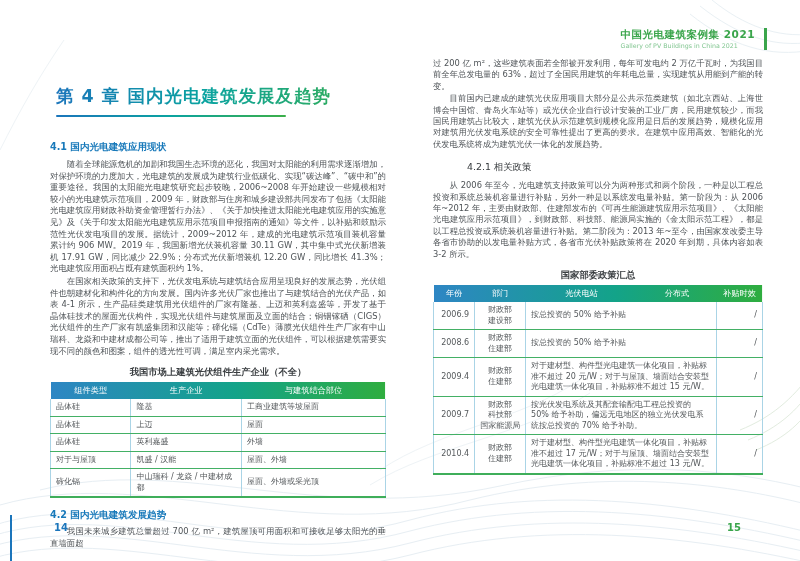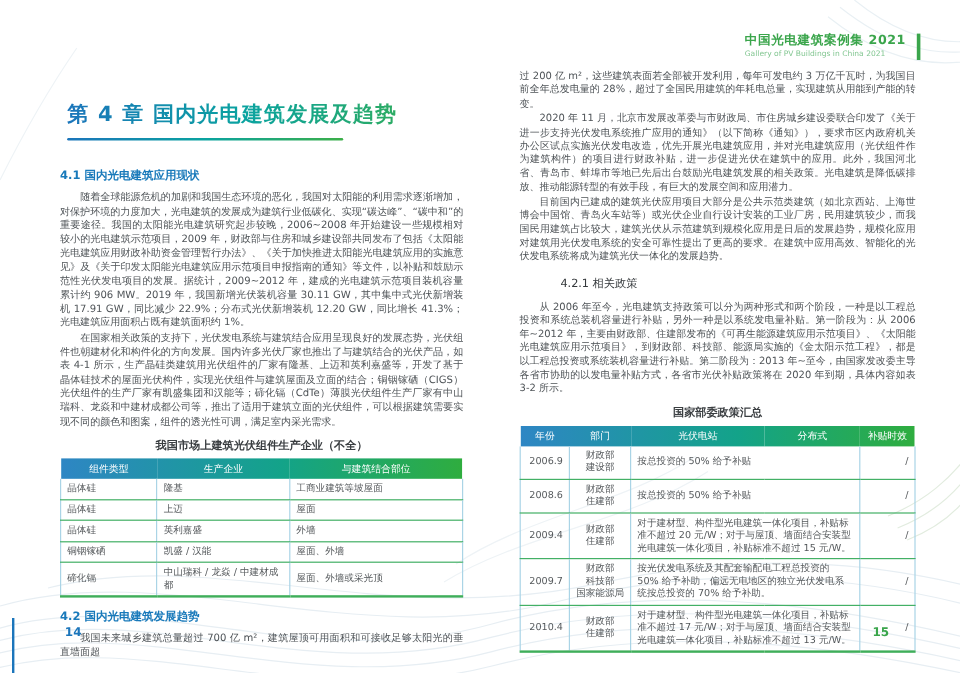--- a/index.html
+++ b/index.html
@@ -133,40 +133,39 @@
         <td>晶体硅</td>
         <td>上迈</td>
         <td>屋面</td>
       </tr>
       <tr>
         <td>晶体硅</td>
         <td>英利嘉盛</td>
         <td>外墙</td>
       </tr>
       <tr>
-        <td>铜铟镓硒</td>
+        <td>对于与屋顶</td>
         <td>凯盛 / 汉能</td>
         <td>屋面、外墙</td>
       </tr>
       <tr>
         <td>碲化镉</td>
         <td>中山瑞科 / 龙焱 / 中建材成都</td>
         <td>屋面、外墙或采光顶</td>
       </tr>
     </tbody>
   </table>
 
   <h2 class="sec-head tight">4.2 国内光电建筑发展趋势</h2>
   <p class="body">我国未来城乡建筑总量超过 700 亿 m²，建筑屋顶可用面积和可接收足够太阳光的垂直墙面超</p>
 </div>
 
 <div class="page right-page">
 
-  <p class="body pad-top" style="text-indent:0;">过 200 亿 m²，这些建筑表面若全部被开发利用，每年可发电约 3 万亿千瓦时，为我国目前全年总发电量的 28%，超过了全国民用建筑的年耗电总量，实现建筑从用能到产能的转变。</p>
-  <p class="body">2020 年 11 月，北京市发展改革委与市财政局、市住房城乡建设委联合印发了《关于进一步支持光伏发电系统推广应用的通知》（以下简称《通知》），要求市区内政府机关办公区试点实施光伏发电改造，优先开展光电建筑应用，并对光电建筑应用（光伏组件作为建筑构件）的项目进行财政补贴，进一步促进光伏在建筑中的应用。此外，我国河北省、青岛市、蚌埠市等地已先后出台鼓励光电建筑发展的相关政策。光电建筑是降低碳排放、推动能源转型的有效手段，有巨大的发展空间和应用潜力。</p>
+  <p class="body pad-top" style="text-indent:0;">过 200 亿 m²，这些建筑表面若全部被开发利用，每年可发电约 2 万亿千瓦时，为我国目前全年总发电量的 63%，超过了全国民用建筑的年耗电总量，实现建筑从用能到产能的转变。</p>
   <p class="body">目前国内已建成的建筑光伏应用项目大部分是公共示范类建筑（如北京西站、上海世博会中国馆、青岛火车站等）或光伏企业自行设计安装的工业厂房，民用建筑较少，而我国民用建筑占比较大，建筑光伏从示范建筑到规模化应用是日后的发展趋势，规模化应用对建筑用光伏发电系统的安全可靠性提出了更高的要求。在建筑中应用高效、智能化的光伏发电系统将成为建筑光伏一体化的发展趋势。</p>
 
   <h3 class="sub-head">4.2.1 相关政策</h3>
   <p class="body">从 2006 年至今，光电建筑支持政策可以分为两种形式和两个阶段，一种是以工程总投资和系统总装机容量进行补贴，另外一种是以系统发电量补贴。第一阶段为：从 2006 年~2012 年，主要由财政部、住建部发布的《可再生能源建筑应用示范项目》、《太阳能光电建筑应用示范项目》，到财政部、科技部、能源局实施的《金太阳示范工程》，都是以工程总投资或系统装机容量进行补贴。第二阶段为：2013 年~至今，由国家发改委主导各省市协助的以发电量补贴方式，各省市光伏补贴政策将在 2020 年到期，具体内容如表 3-2 所示。</p>
 
   <div class="tbl-caption">国家部委政策汇总</div>
   <table>
     <colgroup>
         <col style="width:12.5%">
         <col style="width:15.5%">

